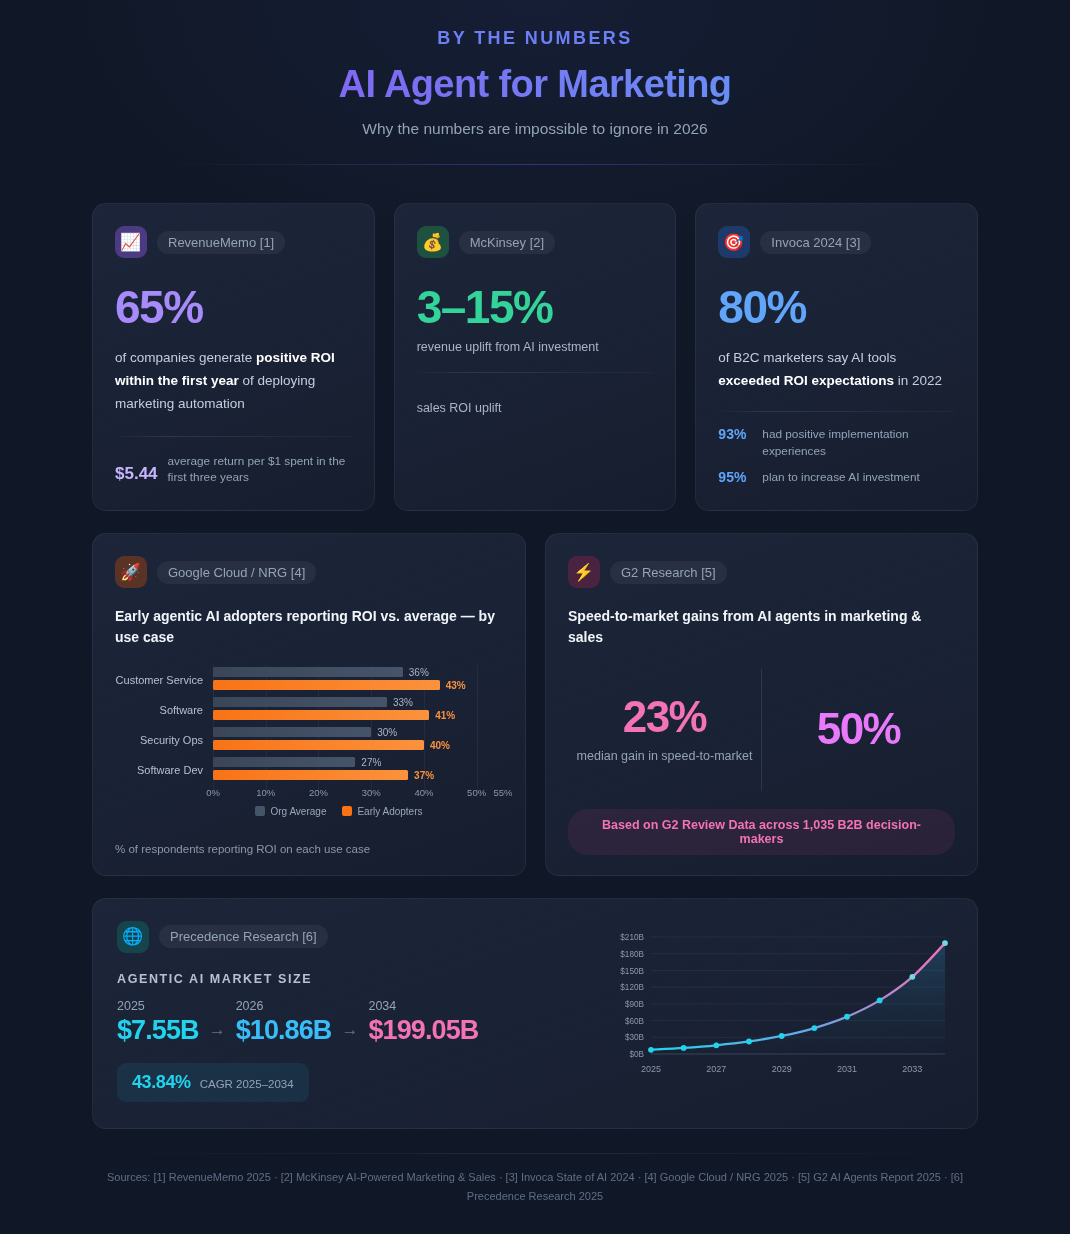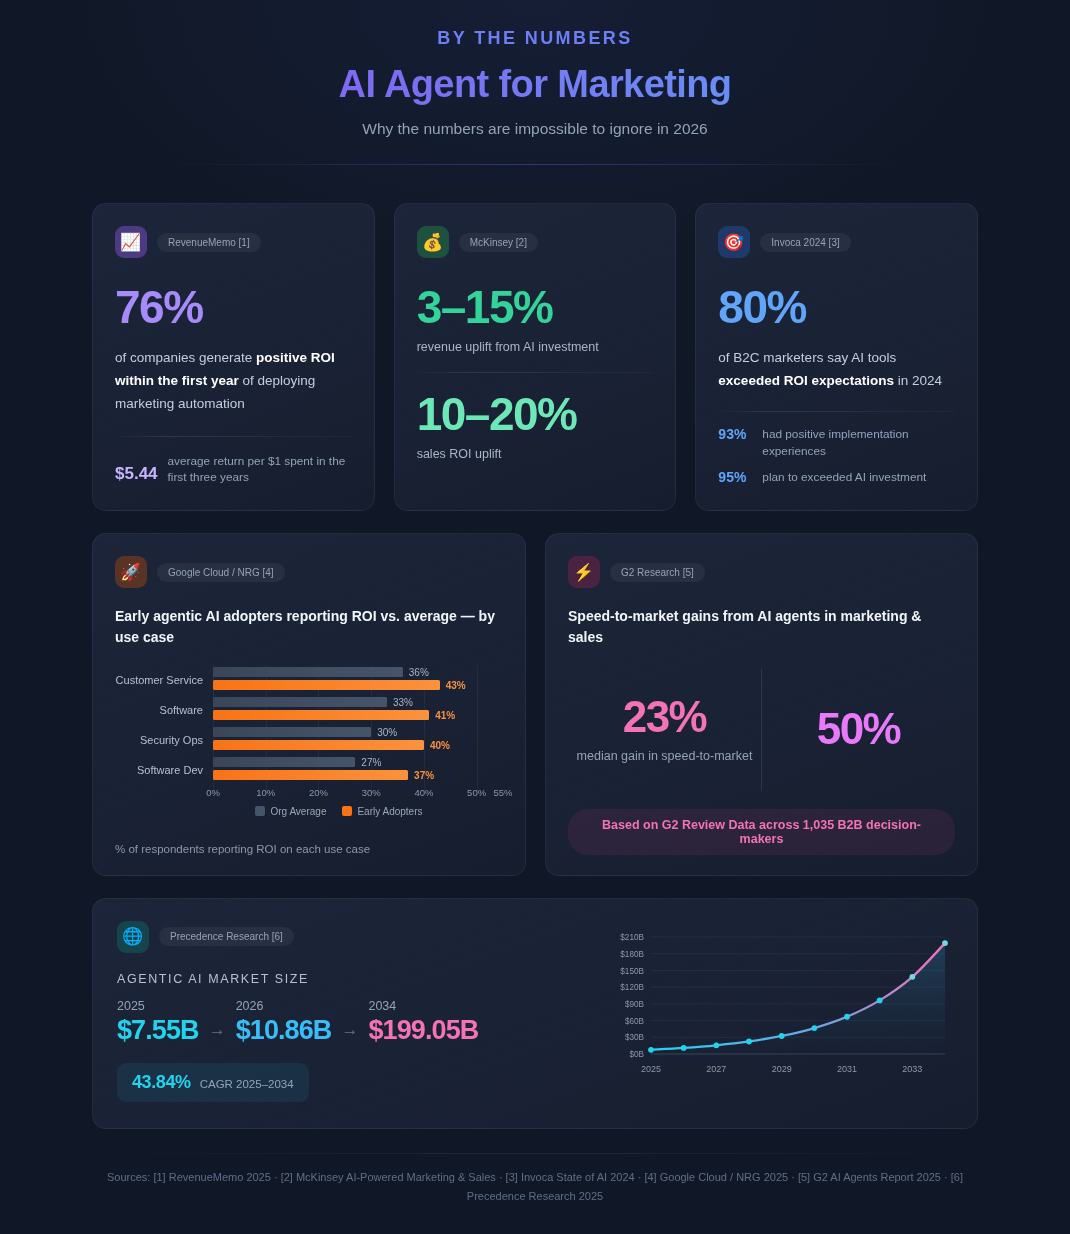--- a/index.html
+++ b/index.html
@@ -81,21 +81,21 @@
     display: flex; align-items: center; justify-content: center;
     font-size: 17px;
     flex-shrink: 0;
     line-height: 1;
   }
 
   .src-pill {
     background: rgba(255,255,255,0.055);
     border-radius: 20px;
     padding: 4px 11px;
-    font-size: 10px;
+    font-size: 13px;
     color: #94a3b8;
     white-space: nowrap;
   }
 
   .big-stat {
     font-size: 46px;
     font-weight: bold;
     letter-spacing: -1.5px;
     line-height: 1;
   }
@@ -185,21 +185,21 @@
     color: #f472b6;
     margin-top: 4px;
   }
 
   
   .row3 { margin-top: 22px; }
   .card-market { padding: 22px 24px 26px; display: flex; gap: 20px; }
   .market-left { width: 470px; }
 
   .market-head {
-    font-size: 12.5px; font-weight: normal; letter-spacing: 1.6px;
+    font-size: 12.5px; font-weight: bold; letter-spacing: 1.6px;
     color: #b6c2d2; margin-top: 19px;
   }
 
   .market-row { display: flex; align-items: flex-end; gap: 10px; margin-top: 13px; }
   .mk-col { }
   .mk-year { font-size: 12.5px; color: #93a3b8; margin-bottom: 3px; }
   .mk-val { font-size: 27px; font-weight: bold; letter-spacing: -0.9px; line-height: 1.1; }
   .mk-arrow { font-size: 17px; color: #64748b; padding-bottom: 5px; }
 
   .cagr-pill {
@@ -234,62 +234,61 @@
     <div class="header-divider"></div>
   </div>
 
   <div class="row1">
 
     <div class="card">
       <div class="card-head">
         <div class="icon-badge" style="background:#4c3a82;">📈</div>
         <div class="src-pill">RevenueMemo [1]</div>
       </div>
-      <div class="big-stat" style="color:#a78bfa; margin-top:26px;">76%</div>
+      <div class="big-stat" style="color:#a78bfa; margin-top:26px;">65%</div>
       <div class="stat-desc" style="margin-top:16px;">
         <span>of companies generate </span><b>positive ROI within the first year</b><span> of deploying marketing automation</span>
       </div>
       <div style="flex:1;"></div>
       <div class="hr-soft" style="margin-bottom:16px;"></div>
       <div class="sub-stat-row">
         <div class="sub-stat-val" style="color:#c4b5fd; font-size:17px;margin-top:11px;">$5.44</div>
         <div class="sub-stat-txt">average return per $1 spent in the first three years</div>
       </div>
     </div>
 
     <div class="card">
       <div class="card-head">
         <div class="icon-badge" style="background:#1f5141;">💰</div>
         <div class="src-pill">McKinsey [2]</div>
       </div>
       <div class="big-stat" style="color:#34d399; margin-top:26px;">3–15%</div>
       <div style="font-size:12.5px; color:#a9b6c6; margin-top:10px;">revenue uplift from AI investment</div>
       <div class="hr-soft" style="margin:18px 0 18px;"></div>
-      <div class="big-stat" style="color:#6ee7b7;">10–20%</div>
       <div style="font-size:12.5px; color:#a9b6c6; margin-top:10px;">sales ROI uplift</div>
     </div>
 
     <div class="card">
       <div class="card-head">
         <div class="icon-badge" style="background:#1e3a6b;">🎯</div>
         <div class="src-pill">Invoca 2024 [3]</div>
       </div>
       <div class="big-stat" style="color:#60a5fa; margin-top:26px;">80%</div>
       <div class="stat-desc" style="margin-top:16px;">
-        <span>of B2C marketers say AI tools </span><b>exceeded ROI expectations</b><span> in 2024</span>
+        <span>of B2C marketers say AI tools </span><b>exceeded ROI expectations</b><span> in 2022</span>
       </div>
       <div style="flex:1;"></div>
       <div class="hr-soft" style="margin-bottom:14px;"></div>
       <div class="sub-stat-row" style="margin-bottom:10px;">
         <div class="sub-stat-val" style="color:#60a5fa; width:34px;">93%</div>
         <div class="sub-stat-txt">had positive implementation experiences</div>
       </div>
       <div class="sub-stat-row">
         <div class="sub-stat-val" style="color:#60a5fa; width:34px;">95%</div>
-        <div class="sub-stat-txt">plan to exceeded AI investment</div>
+        <div class="sub-stat-txt">plan to increase AI investment</div>
       </div>
     </div>
 
   </div>
 
   <div class="row2">
 
     <div class="card card-chart">
       <div class="card-head">
         <div class="icon-badge" style="background:#5a3326;">🚀</div>

